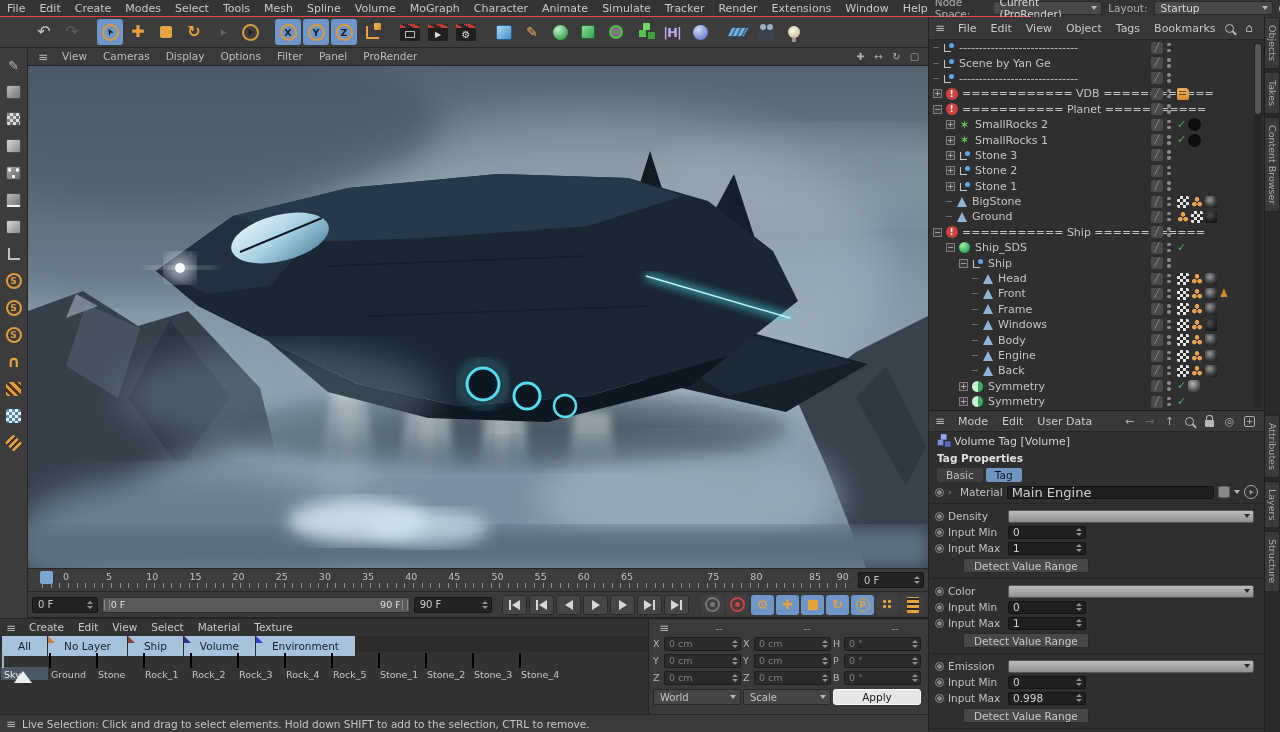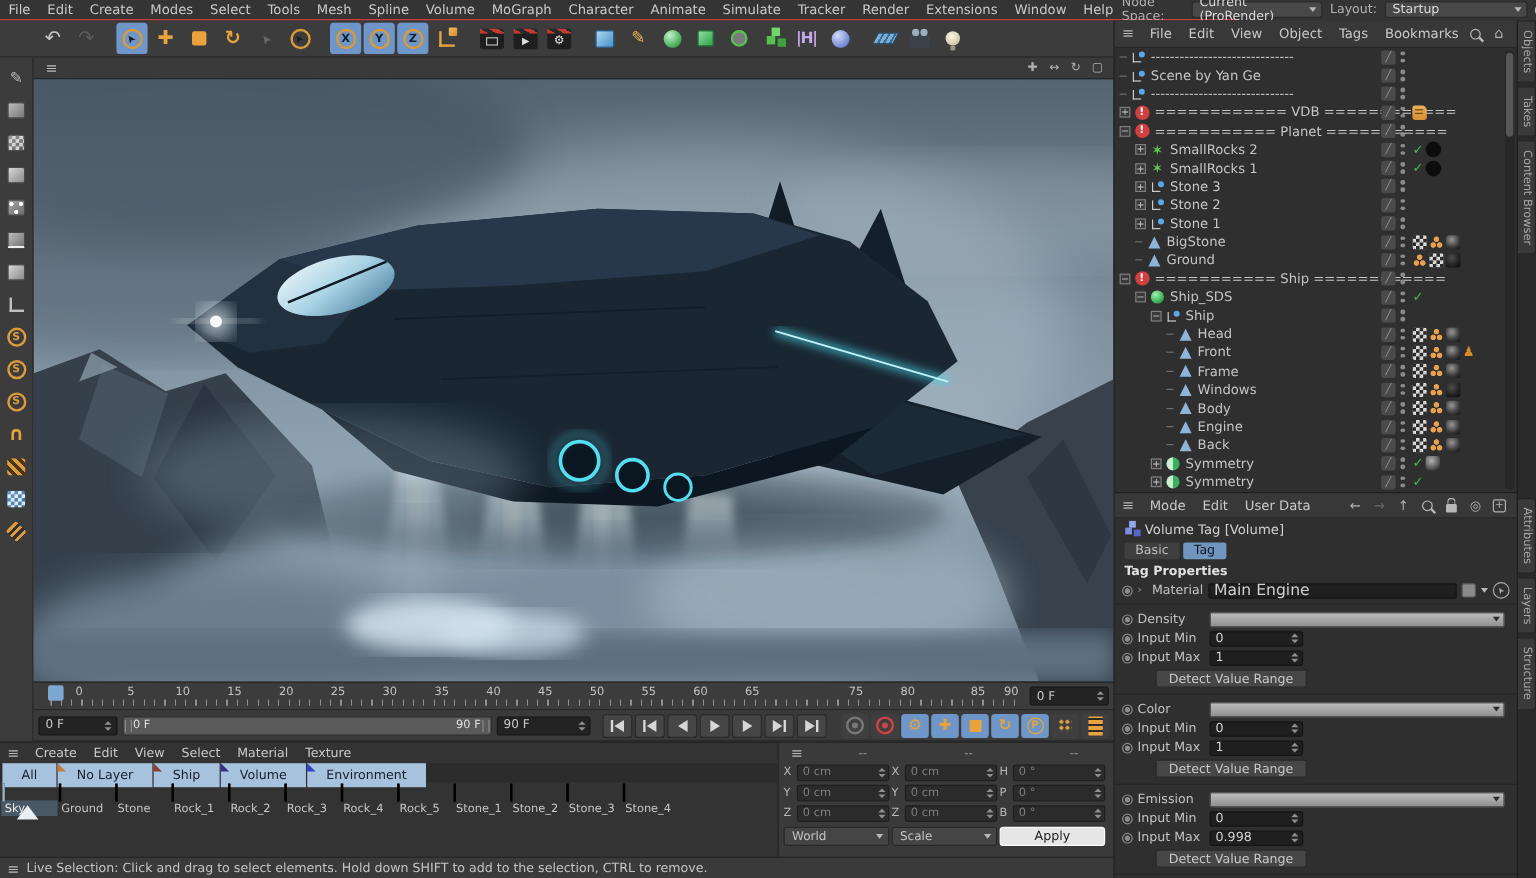--- a/index.html
+++ b/index.html
@@ -379,20 +379,21 @@
         <span class="bluechk"></span>
       </span>
       <span class="lti">
         <span class="diam"></span>
       </span>
     </div>
 
   <div id="viewport">
     <div id="vpmenu">
       <span class="burger">≡</span>
+      <span id="vpmenu-items"><span class="mi">View</span><span class="mi">Cameras</span><span class="mi">Display</span><span class="mi">Options</span><span class="mi">Filter</span><span class="mi">Panel</span><span class="mi">ProRender</span></span>
       <span id="vpcorner">
           <span class="vpc">✚</span>
           <span class="vpc">↔</span>
           <span class="vpc">↻</span>
           <span class="vpc">▢</span>
         </span>
     </div>
     <svg id="scene" viewBox="0 0 900 502">
       <defs>
         <linearGradient id="sky" x1="0" y1="0" x2="0" y2="1">
@@ -1123,25 +1124,25 @@
           <span class="mic">◎</span>
           <span class="mic">
             <span class="plusbox">+</span>
           </span>
         </span>
     </div>
     <div id="amtitle">
       <span class="tricube blue" style="transform:scale(.8)"></span>
       <span>Volume Tag [Volume]</span>
     </div>
+    <div id="amheader">Tag Properties</div>
     <div id="amtabs">
         <span class="atab">Basic</span>
         <span class="atab on">Tag</span>
       </div>
-    <div id="amheader">Tag Properties</div>
     <div class="arow">
       <span class="radio"></span>
       <span class="aexp">›</span>
       <span class="alabel">Material</span>
       <span class="ainput">
           <span>Main Engine</span>
         </span>
       <span class="minibox"></span>
       <span class="chev"></span>
       <span class="circbtn">

